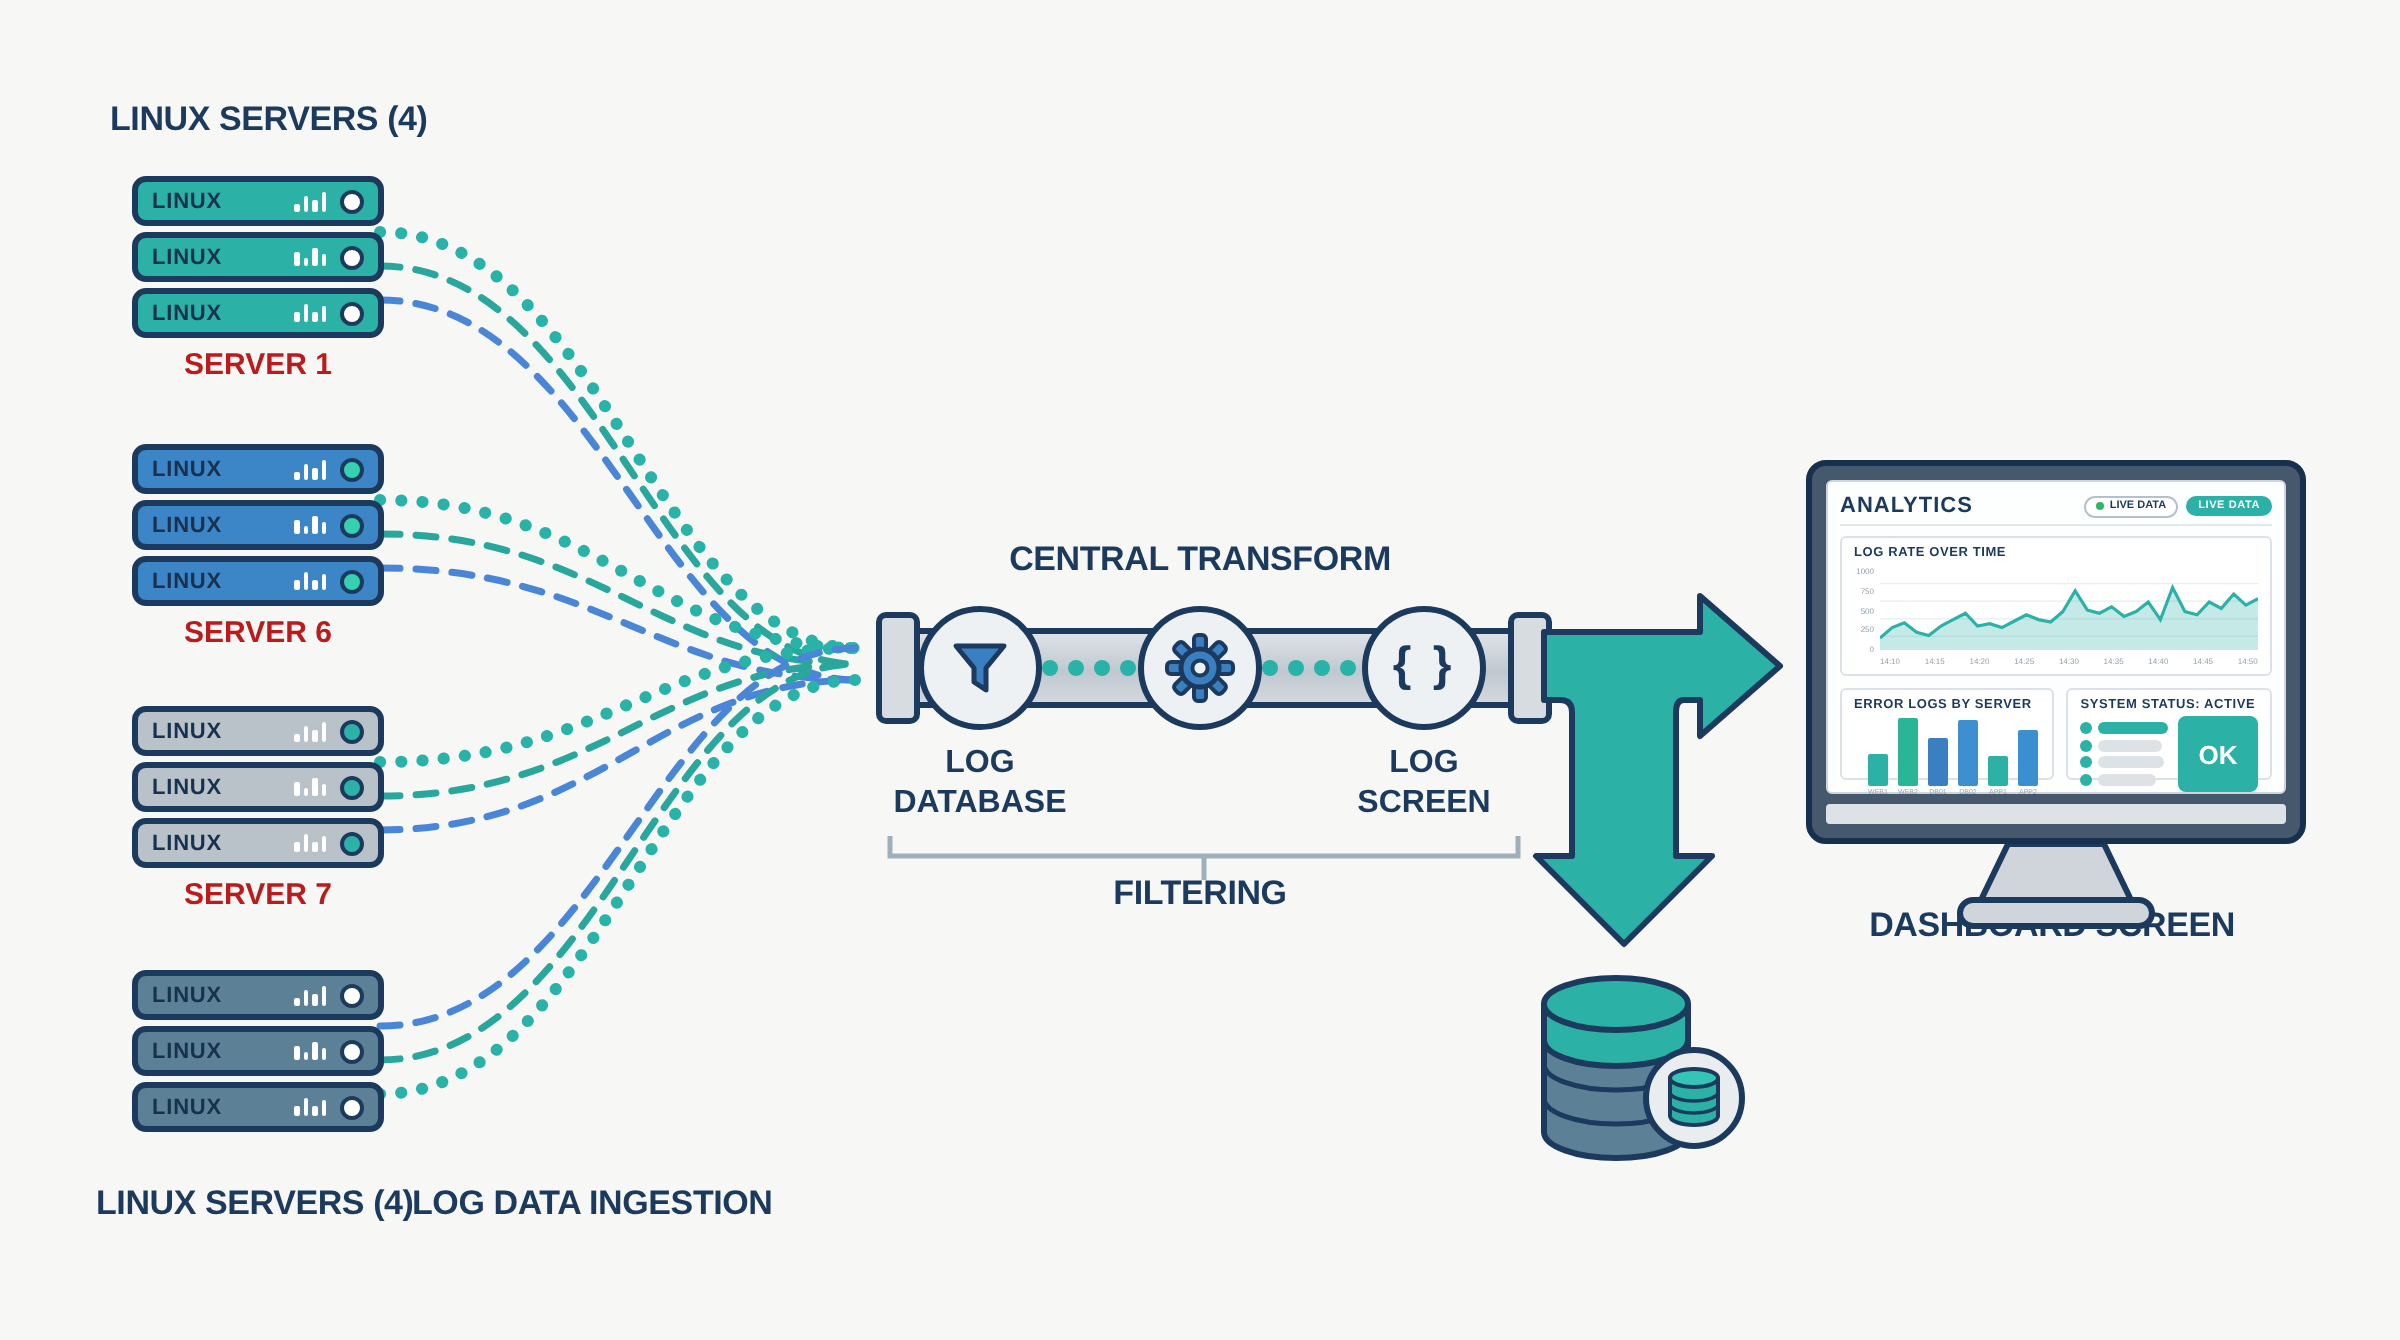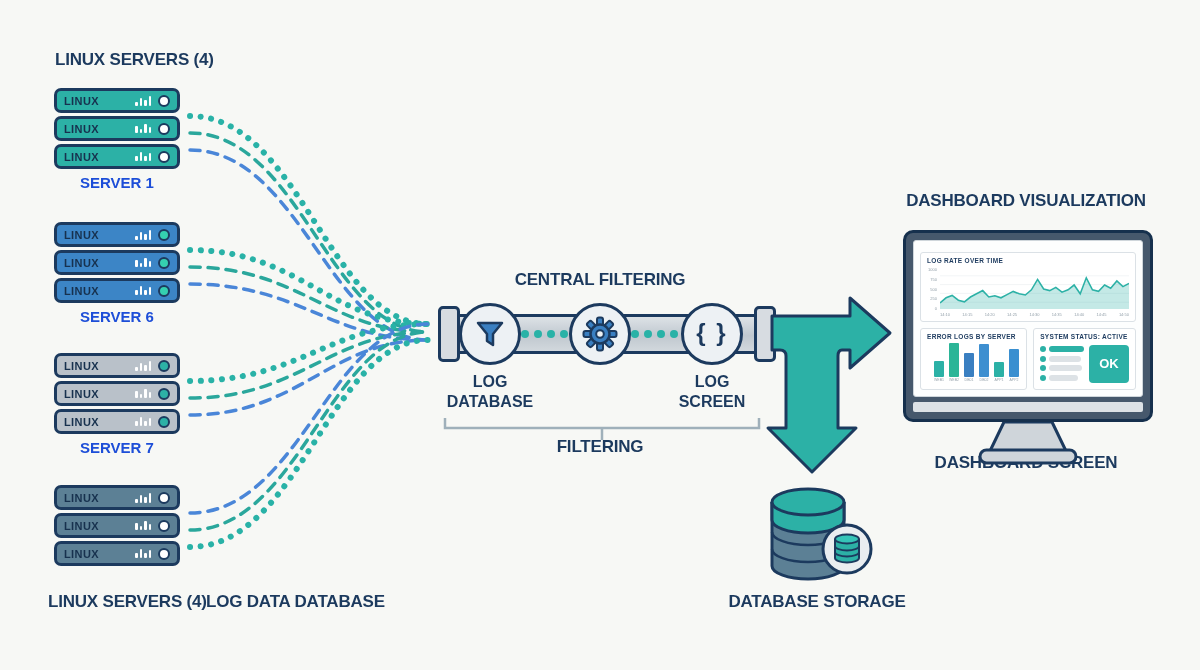--- a/index.html
+++ b/index.html
@@ -2,27 +2,27 @@
 <html><head>
 <meta charset="utf-8">
 <style>
   html,body{margin:0;padding:0;}
   body{font-family:"Liberation Sans",sans-serif;background:#f7f8f5;}
   .canvas{position:relative;width:1200px;height:670px;overflow:hidden;background:#f7f8f5;}
   svg.layer{position:absolute;left:0;top:0;}
   .ttl{position:absolute;font-weight:700;color:#1c3a5e;letter-spacing:-0.2px;white-space:nowrap;font-size:17px;}
   .ttl.ctr{transform:translateX(-50%);}
   
-  .server-stack{position:absolute;left:54px;width:126px;z-index:3;}
+  .server-stack{position:absolute;left:66px;width:126px;z-index:3;}
   .server-unit{height:25px;border:3px solid #1c3a5e;border-radius:7px;margin-bottom:3px;display:flex;align-items:center;padding:0 7px;box-sizing:border-box;}
   .unit-label{font-size:11px;font-weight:700;color:#17314e;flex:1;letter-spacing:0.4px;}
   .eq{display:flex;align-items:flex-end;gap:2px;margin-right:7px;}
   .eq span{width:2.5px;background:#ffffff;border-radius:1px;display:block;}
   .led{width:12px;height:12px;border-radius:50%;border:2.5px solid #1c3a5e;box-sizing:border-box;}
-  .stack-label{margin-top:5px;text-align:center;font-size:15px;font-weight:700;color:#1d4ed8;}
+  .stack-label{margin-top:5px;text-align:center;font-size:15px;font-weight:700;color:#b91c1c;}
   
   .flange{position:absolute;width:22px;height:56px;top:306px;background:#d7dce1;border:3px solid #1c3a5e;border-radius:5px;box-sizing:border-box;z-index:2;}
   .pipe-body{position:absolute;left:450px;top:314px;width:308px;height:40px;box-sizing:border-box;border:3px solid #1c3a5e;border-radius:3px;background:linear-gradient(180deg,#dde2e6 0%,#cdd4da 30%,#c0c8cf 55%,#d2d8dd 100%);z-index:1;}
   .dotrow{position:absolute;top:330px;display:flex;gap:5px;z-index:2;}
   .dotrow span{width:8px;height:8px;border-radius:50%;background:#29b2a7;display:block;}
   .stage-circle{position:absolute;top:303px;width:62px;height:62px;border-radius:50%;background:#edf1f4;border:3.5px solid #1c3a5e;box-sizing:border-box;display:flex;align-items:center;justify-content:center;z-index:3;}
   .braces{font-size:24px;font-weight:700;color:#1c3a5e;letter-spacing:2px;margin-top:-3px;}
   .stage-label{position:absolute;width:160px;text-align:center;font-size:16px;font-weight:700;color:#1c3a5e;line-height:1.25;transform:translateX(-50%);z-index:3;}
   
   .monitor{position:absolute;left:903px;top:230px;width:250px;height:192px;background:#46586c;border:3.5px solid #16304d;border-radius:10px;box-sizing:border-box;padding:7px;display:flex;flex-direction:column;z-index:3;}
@@ -40,21 +40,21 @@
   .lc-wrap{display:flex;gap:3px;margin-top:3px;}
   .lc-y{display:flex;flex-direction:column;justify-content:space-between;font-size:4px;color:#93a0aa;text-align:right;height:44px;width:10px;}
   .lc-svg{flex:1;height:44px;display:block;}
   .lc-x{display:flex;justify-content:space-between;font-size:4px;color:#93a0aa;margin:1px 0 0 13px;}
   .scr-bottom{display:flex;gap:6px;margin-top:6px;flex:1;min-height:0;}
   .bar-panel{flex:1.05;}
   .bars{display:flex;align-items:flex-end;gap:5px;height:34px;margin-top:3px;padding-left:7px;}
   .bars div{width:10px;border-radius:1px;}
   .bar-x{display:flex;gap:5px;padding-left:7px;font-size:3.5px;color:#97a3ac;margin-top:1px;}
   .bar-x span{width:10px;text-align:center;}
-  .status-panel{flex:1;display:flex;flex-direction:column;justify-content:center;}
+  .status-panel{flex:1;display:flex;flex-direction:column;}
   .p3-body{display:flex;gap:5px;flex:1;margin-top:2px;}
   .status-rows{flex:1;display:flex;flex-direction:column;justify-content:space-evenly;}
   .srow{display:flex;align-items:center;gap:3px;}
   .sdot{width:6px;height:6px;border-radius:50%;background:#2cb1a6;flex:none;}
   .sbar{height:6px;border-radius:3px;}
   .ok-btn{width:40px;height:38px;align-self:center;background:#2cb1a6;border-radius:4px;color:#fff;font-size:13px;font-weight:700;display:flex;align-items:center;justify-content:center;flex:none;}
 </style>
 </head>
 <body>
 
@@ -70,25 +70,23 @@
       <path d="M190,381 C300,381 330,324 428,324" fill="none" stroke="#29b2a7" stroke-linecap="round" stroke-width="6" stroke-dasharray="0.1 10.5"></path>
       <path d="M190,398 C300,398 330,332 428,332" fill="none" stroke="#2aa79c" stroke-linecap="round" stroke-width="3.5" stroke-dasharray="10 8"></path>
       <path d="M190,415 C300,415 330,340 428,340" fill="none" stroke="#4a86d8" stroke-linecap="round" stroke-width="3.5" stroke-dasharray="10 8"></path>
       <path d="M190,513 C300,513 330,324 428,324" fill="none" stroke="#4a86d8" stroke-linecap="round" stroke-width="3.5" stroke-dasharray="10 8"></path>
       <path d="M190,530 C300,530 330,332 428,332" fill="none" stroke="#2aa79c" stroke-linecap="round" stroke-width="3.5" stroke-dasharray="10 8"></path>
       <path d="M190,547 C300,547 330,340 428,340" fill="none" stroke="#29b2a7" stroke-linecap="round" stroke-width="6" stroke-dasharray="0.1 10.5"></path>
     </svg>
 
   <div class="ttl" style="left:55px;top:50px;">LINUX SERVERS (4)</div>
   <div class="ttl" style="left:48px;top:592px;">LINUX SERVERS (4)</div>
-  <div class="ttl" style="left:206px;top:592px;">LOG DATA DATABASE</div>
-  <div class="ttl ctr" style="left:600px;top:270px;">CENTRAL FILTERING</div>
+  <div class="ttl" style="left:206px;top:592px;">LOG DATA INGESTION</div>
+  <div class="ttl ctr" style="left:600px;top:270px;">CENTRAL TRANSFORM</div>
   <div class="ttl ctr" style="left:600px;top:437px;">FILTERING</div>
-  <div class="ttl ctr" style="left:817px;top:592px;">DATABASE STORAGE</div>
-  <div class="ttl ctr" style="left:1026px;top:191px;">DASHBOARD VISUALIZATION</div>
   <div class="ttl ctr" style="left:1026px;top:453px;">DASHBOARD SCREEN</div>
 
   <div id="servers-root">
       <div class="server-stack" style="top: 88px;">
         <div class="server-unit" style="background: rgb(44, 177, 166);">
           <span class="unit-label">LINUX</span>
           <span class="eq">
             <span style="height: 4px;"></span>
             <span style="height: 8px;"></span>
             <span style="height: 6px;"></span>
@@ -285,20 +283,30 @@
     <path d="M20,25 V43 A36,13 0 0 0 92,43 V25" fill="#2cb1a6" stroke="#1c3a5e" stroke-width="3"></path>
     <ellipse cx="56" cy="25" rx="36" ry="13" fill="#2cb1a6" stroke="#1c3a5e" stroke-width="3"></ellipse>
     <circle cx="95" cy="72" r="24" fill="#e9edf0" stroke="#1c3a5e" stroke-width="3"></circle>
     <path d="M83,62 V81 A12,4.5 0 0 0 107,81 V62" fill="#2cb1a6" stroke="#1c3a5e" stroke-width="2"></path>
     <path d="M83,69 a12,4.5 0 0 0 24,0 M83,75 a12,4.5 0 0 0 24,0" fill="none" stroke="#1c3a5e" stroke-width="1.8"></path>
     <ellipse cx="95" cy="62" rx="12" ry="4.5" fill="#35c4b8" stroke="#1c3a5e" stroke-width="2"></ellipse>
   </svg>
 
   <div class="monitor">
     <div class="screen">
+      <div class="scr-header">
+        <span class="analytics">ANALYTICS</span>
+        <span class="badges">
+          <span class="badge-outline">
+              <span class="badge-dot"></span>
+              <span>LIVE DATA</span>
+            </span>
+          <span class="badge-filled">LIVE DATA</span>
+        </span>
+      </div>
       <div class="panel lc-panel">
         <div class="panel-title">LOG RATE OVER TIME</div>
         <div class="lc-wrap">
           <div class="lc-y" id="lc-y">
               <span>1000</span>
               <span>750</span>
               <span>500</span>
               <span>250</span>
               <span>0</span>
             </div>

